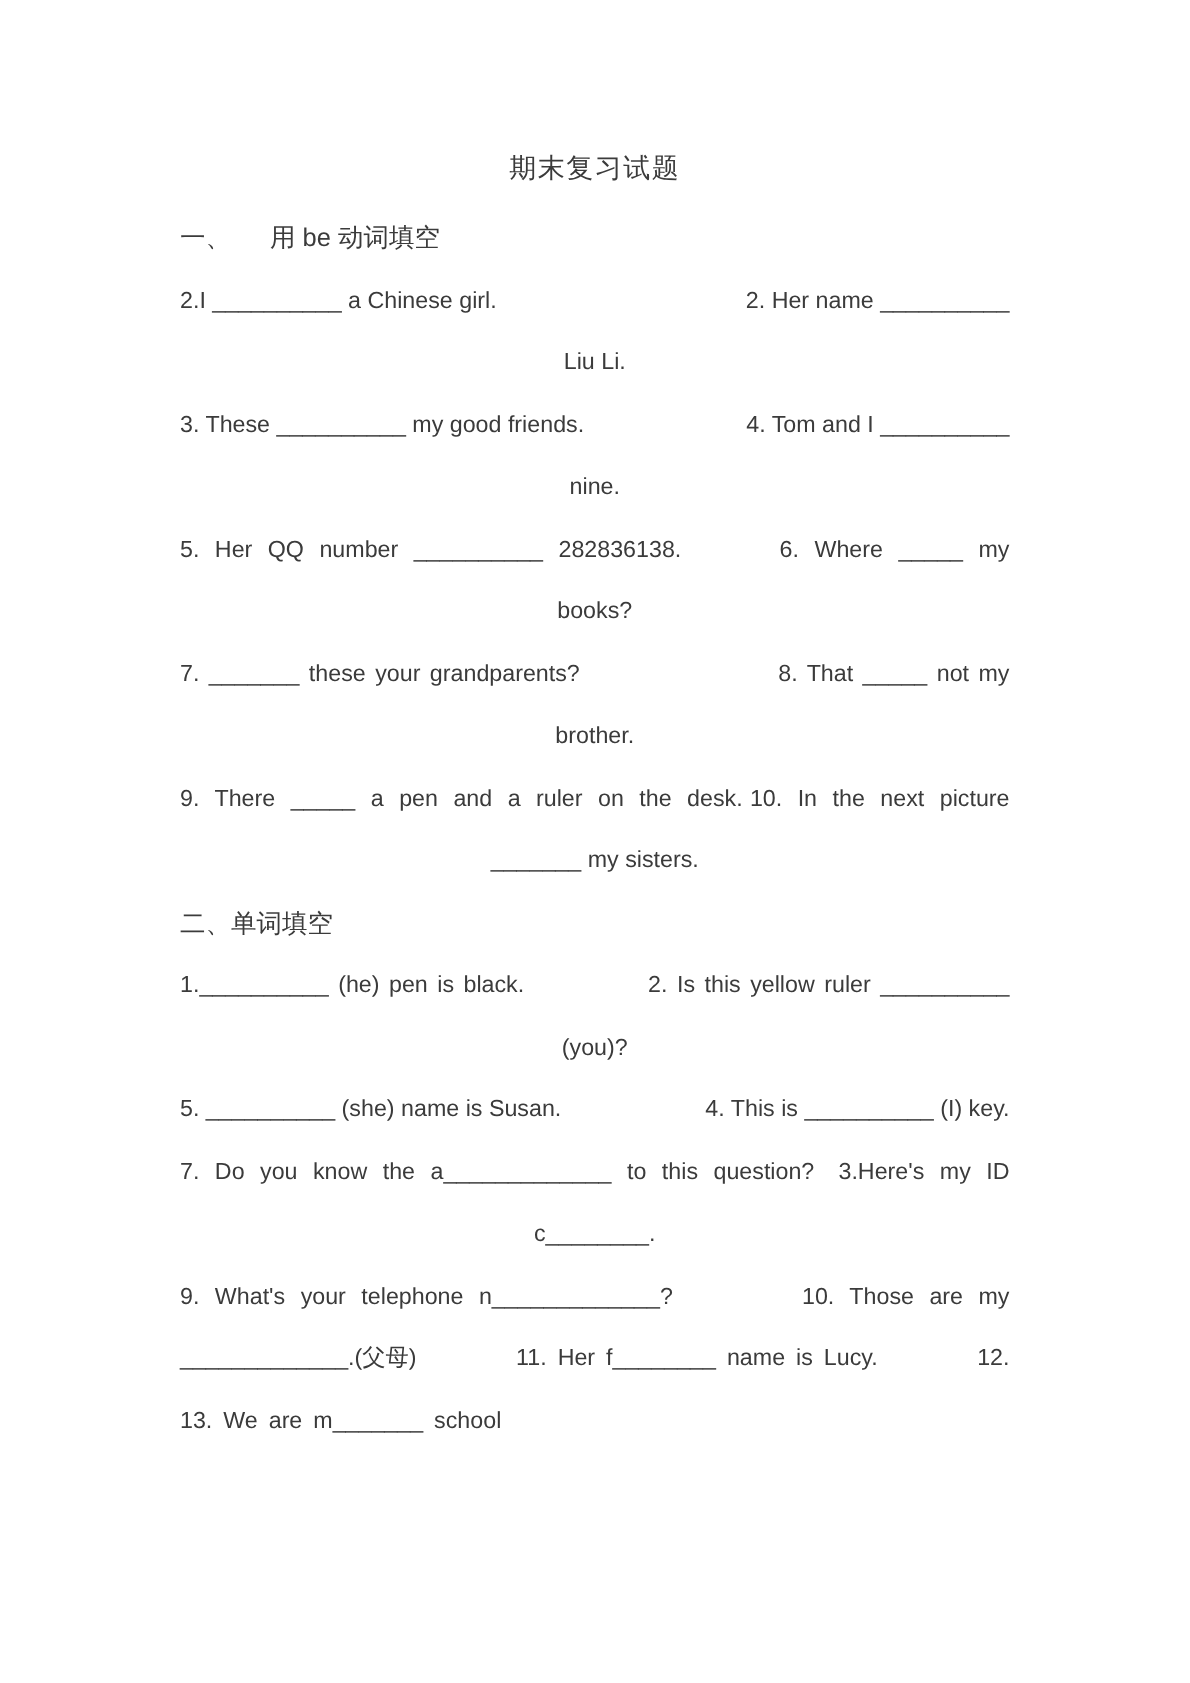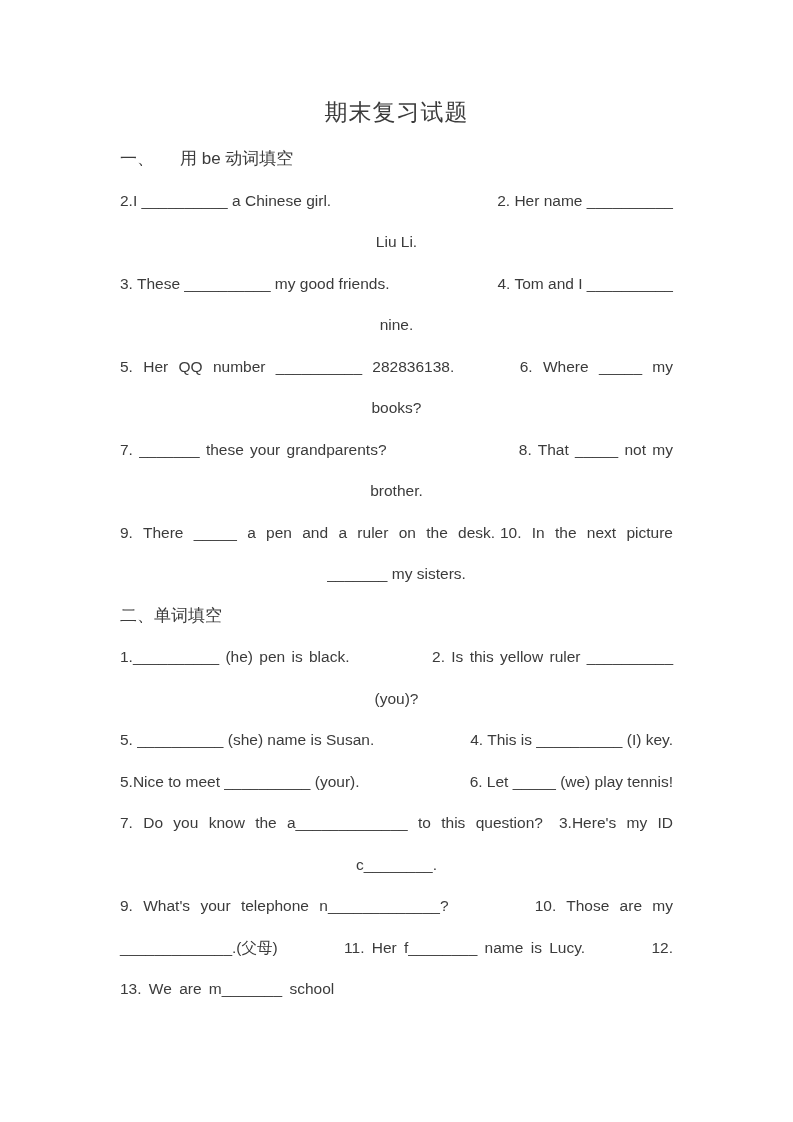--- a/index.html
+++ b/index.html
@@ -15,21 +15,21 @@
     overflow: hidden;
   }
   .page {
     box-sizing: border-box;
     width: 793px;
     height: 1122px;
     padding: 94px 120px 0 120px;
     background: #ffffff;
   }
   .doc-title {
-    font-size: 23px;
+    font-size: 18px;
     line-height: 36px;
     text-align: center;
     margin-bottom: 8px;
     letter-spacing: 1px;
   }
   .section-heading {
     font-size: 17px;
     line-height: 41.5px;
     white-space: nowrap;
   }
@@ -107,24 +107,20 @@
     <span class="seg">1.__________ (he) pen is black.</span>
     <span class="seg">2. Is this yellow ruler __________</span>
   </div>
   <div class="line left">
     <span class="seg">(you)?</span>
   </div>
   <div class="line">
     <span class="seg">5. __________ (she) name is Susan.</span>
     <span class="seg">4. This is __________ (I) key.</span>
   </div>
-  <div class="line">
-    <span class="seg">5.Nice to meet __________ (your).</span>
-    <span class="seg">6. Let _____ (we) play tennis!</span>
-  </div>
   <div class="line ws6">
     <span class="seg">7. Do you know the a_____________ to this question?</span>
     <span class="seg">3.Here's my ID</span>
   </div>
   <div class="line left">
     <span class="seg">c________.</span>
   </div>
   <div class="line ws6">
     <span class="seg">9. What's your telephone n_____________?</span>
     <span class="seg">10. Those are my</span>

